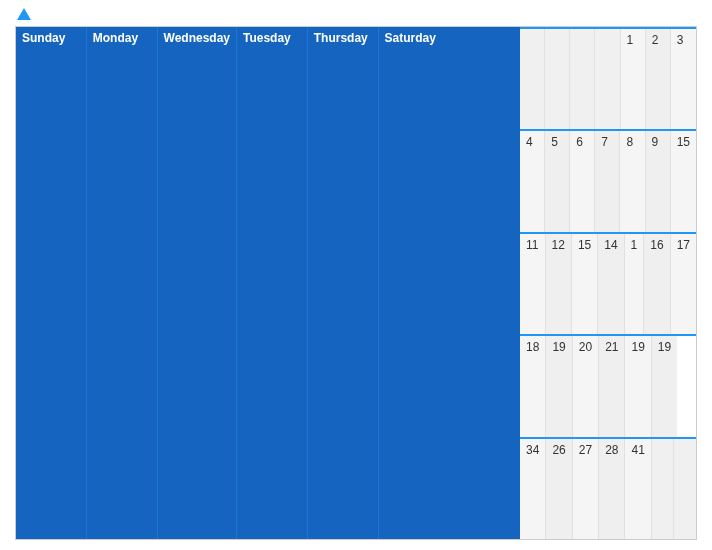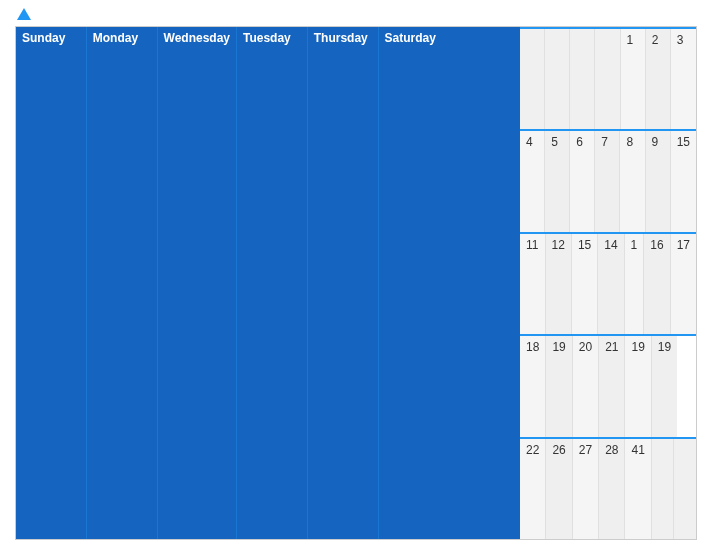--- a/index.html
+++ b/index.html
@@ -213,21 +213,21 @@
         </div>
         <div class="week-row">
           <div class="day-cell"><span class="day-number">18</span></div>
           <div class="day-cell"><span class="day-number">19</span></div>
           <div class="day-cell"><span class="day-number">20</span></div>
           <div class="day-cell"><span class="day-number">21</span></div>
           <div class="day-cell"><span class="day-number">19</span></div>
           <div class="day-cell"><span class="day-number">19</span></div>
         </div>
         <div class="week-row">
-          <div class="day-cell"><span class="day-number">22</span></div>
+          <div class="day-cell"><span class="day-number">34</span></div>
           <div class="day-cell"><span class="day-number">26</span></div>
           <div class="day-cell"><span class="day-number">27</span></div>
           <div class="day-cell"><span class="day-number">28</span></div>
           <div class="day-cell"><span class="day-number">41</span></div>
           <div class="day-cell empty"></div>
           <div class="day-cell empty"></div>
         </div>
       </div>
 
   </div>

